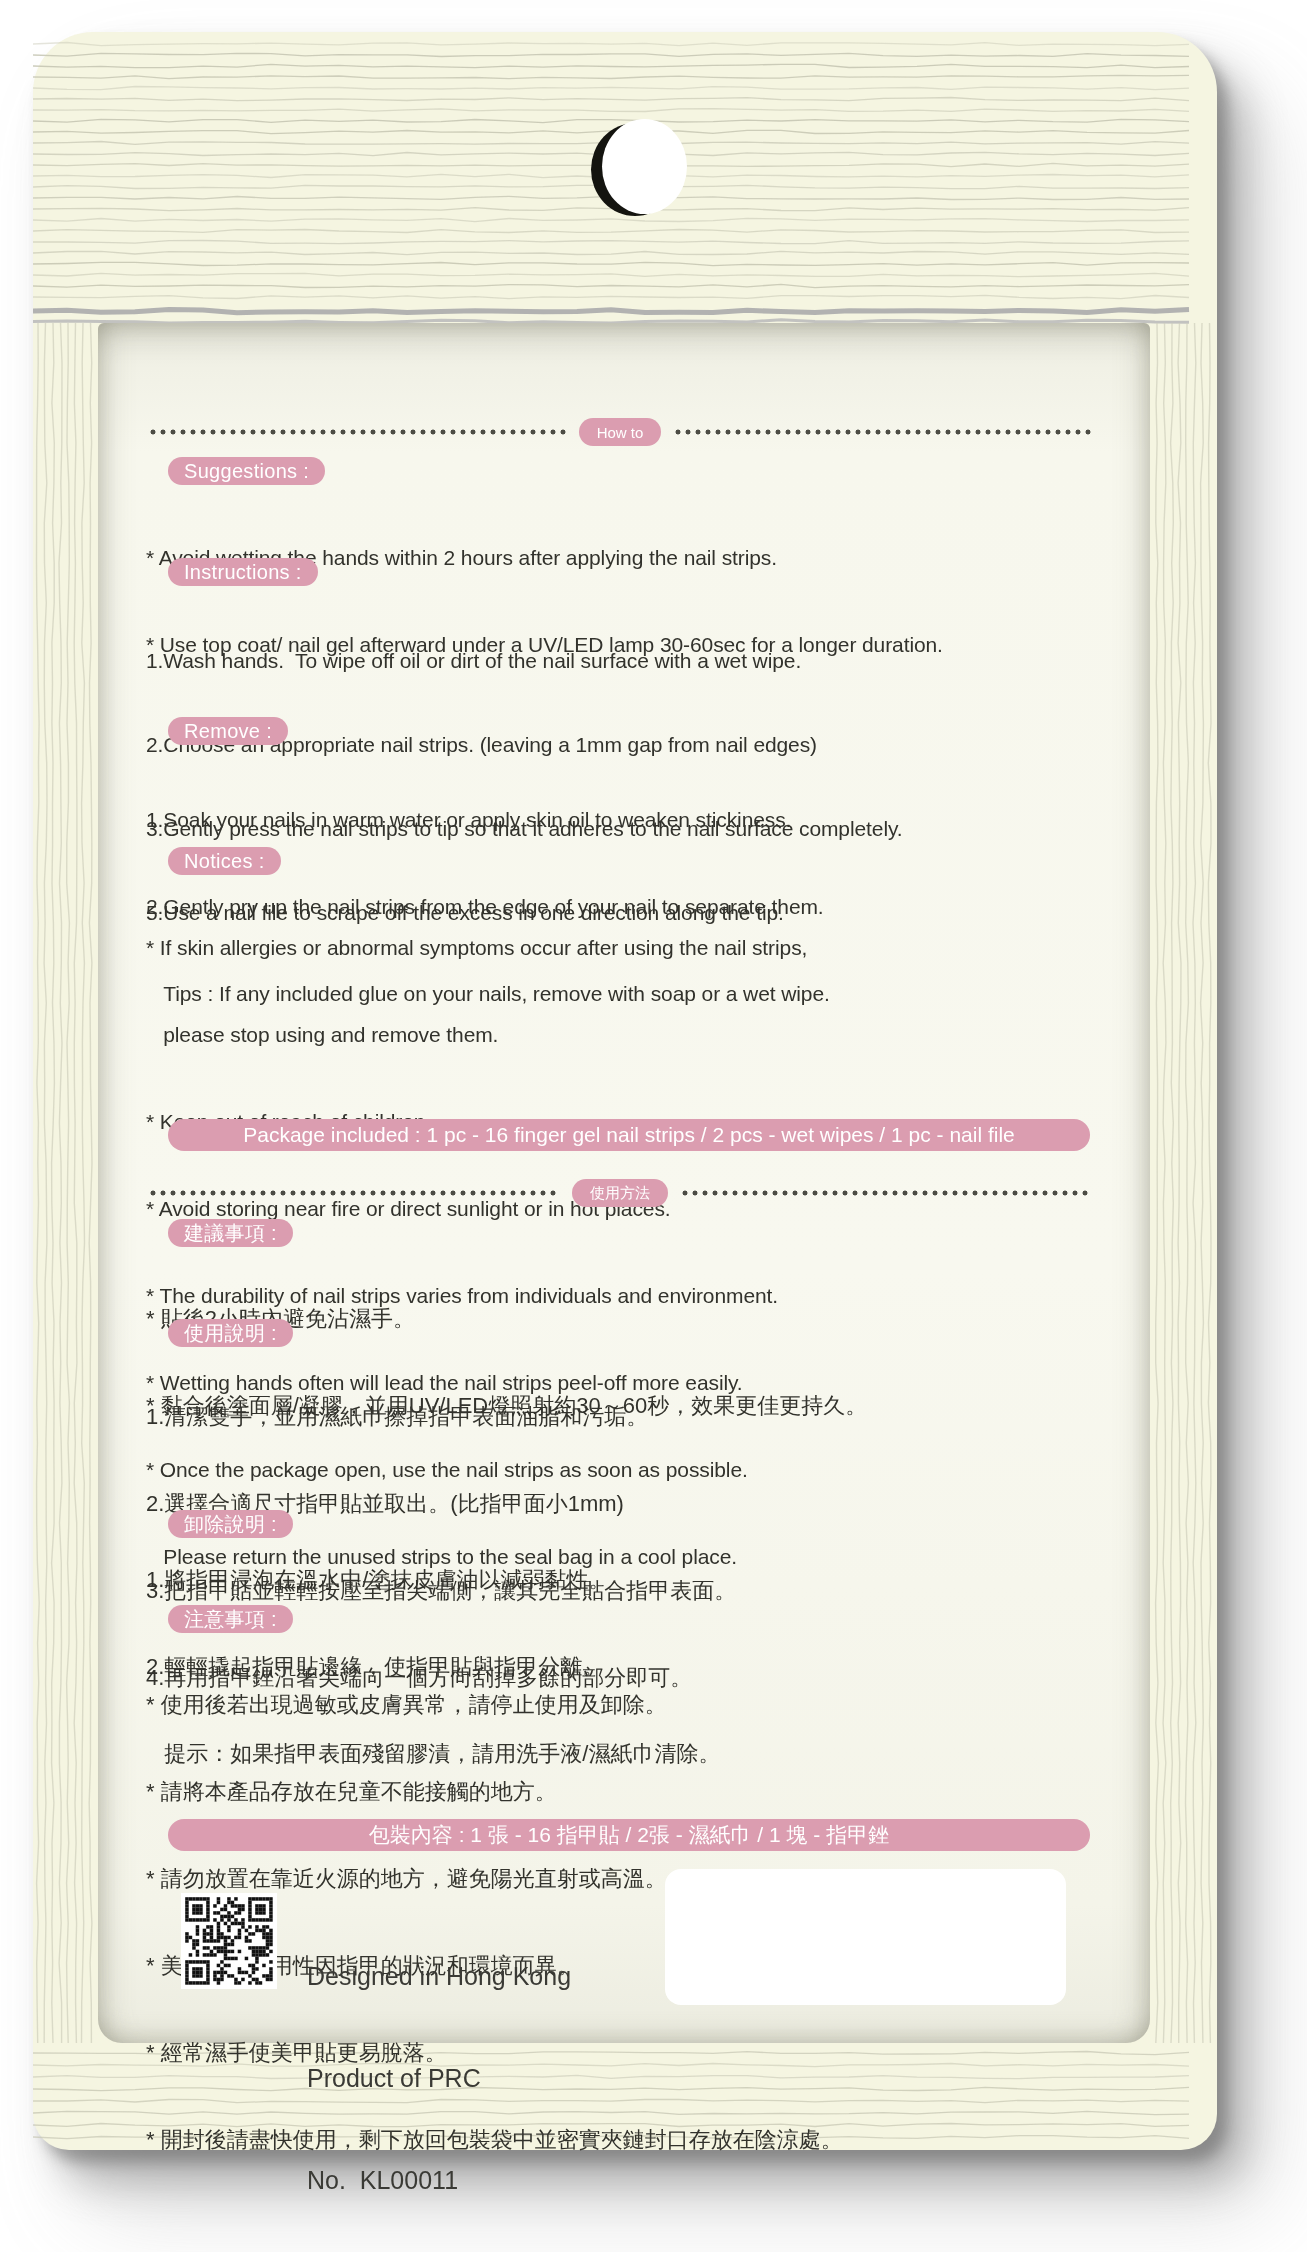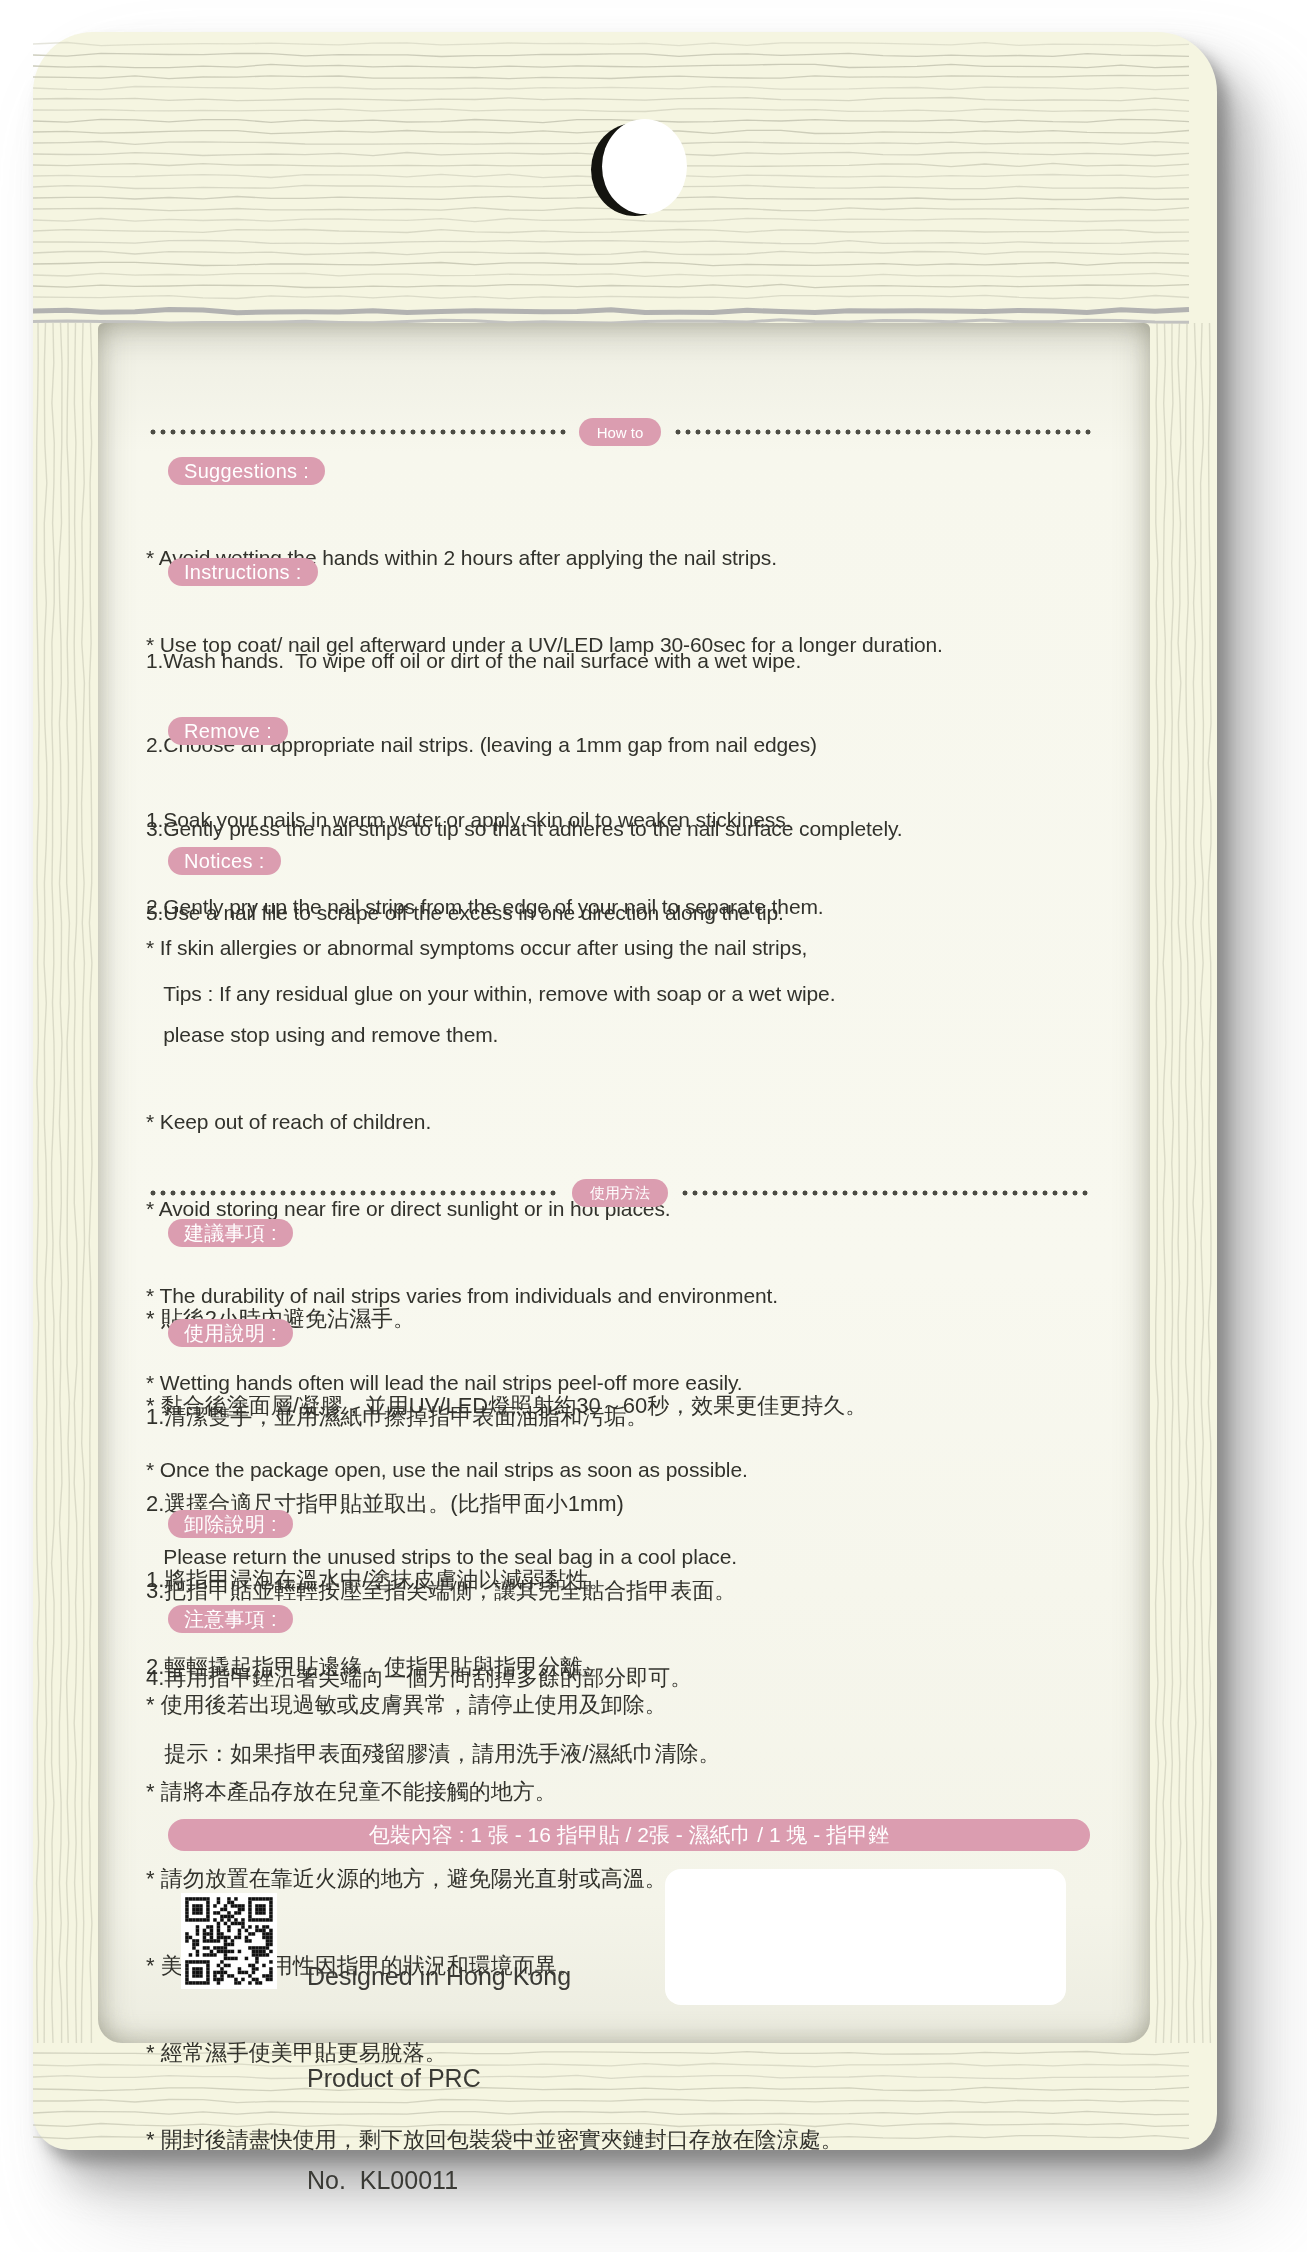--- a/index.html
+++ b/index.html
@@ -165,35 +165,36 @@
           <div>1.Wash hands.  To wipe off oil or dirt of the nail surface with a wet wipe.</div>
           <div>2.Choose an appropriate nail strips. (leaving a 1mm gap from nail edges)</div>
           <div>3.Gently press the nail strips to tip so that it adheres to the nail surface completely.</div>
           <div>5.Use a nail file to scrape off the excess in one direction along the tip.</div>
         </div>
 
         <span class="pill" style="top:394px">Remove :</span>
         <div class="tblock en29" style="top:424px">
           <div>1.Soak your nails in warm water or apply skin oil to weaken stickiness.</div>
           <div>2.Gently pry up the nail strips from the edge of your nail to separate them.</div>
-          <div>   Tips : If any residual glue on your within, remove with soap or a wet wipe.</div>
+          <div>   Tips : If any included glue on your nails, remove with soap or a wet wipe.</div>
         </div>
 
         <span class="pill" style="top:524px">Notices :</span>
         <div class="tblock en29" style="top:552px">
           <div>* If skin allergies or abnormal symptoms occur after using the nail strips,</div>
           <div>   please stop using and remove them.</div>
           <div>* Keep out of reach of children.</div>
           <div>* Avoid storing near fire or direct sunlight or in hot places.</div>
           <div>* The durability of nail strips varies from individuals and environment.</div>
           <div>* Wetting hands often will lead the nail strips peel-off more easily.</div>
           <div>* Once the package open, use the nail strips as soon as possible.</div>
           <div>   Please return the unused strips to the seal bag in a cool place.</div>
         </div>
 
+        <div class="banner" style="top:796px">Package included : 1 pc - 16 finger gel nail strips / 2 pcs - wet wipes / 1 pc - nail file</div>
 
         <div class="divider" style="top:856px">
           <span class="dots"></span>
           <span class="pillc">使用方法</span>
           <span class="dots"></span>
         </div>
 
         <span class="pill" style="top:896px">建議事項 :</span>
         <div class="tblock zh" style="top:923px">
           <div>* 貼後2小時內避免沾濕手。</div>

